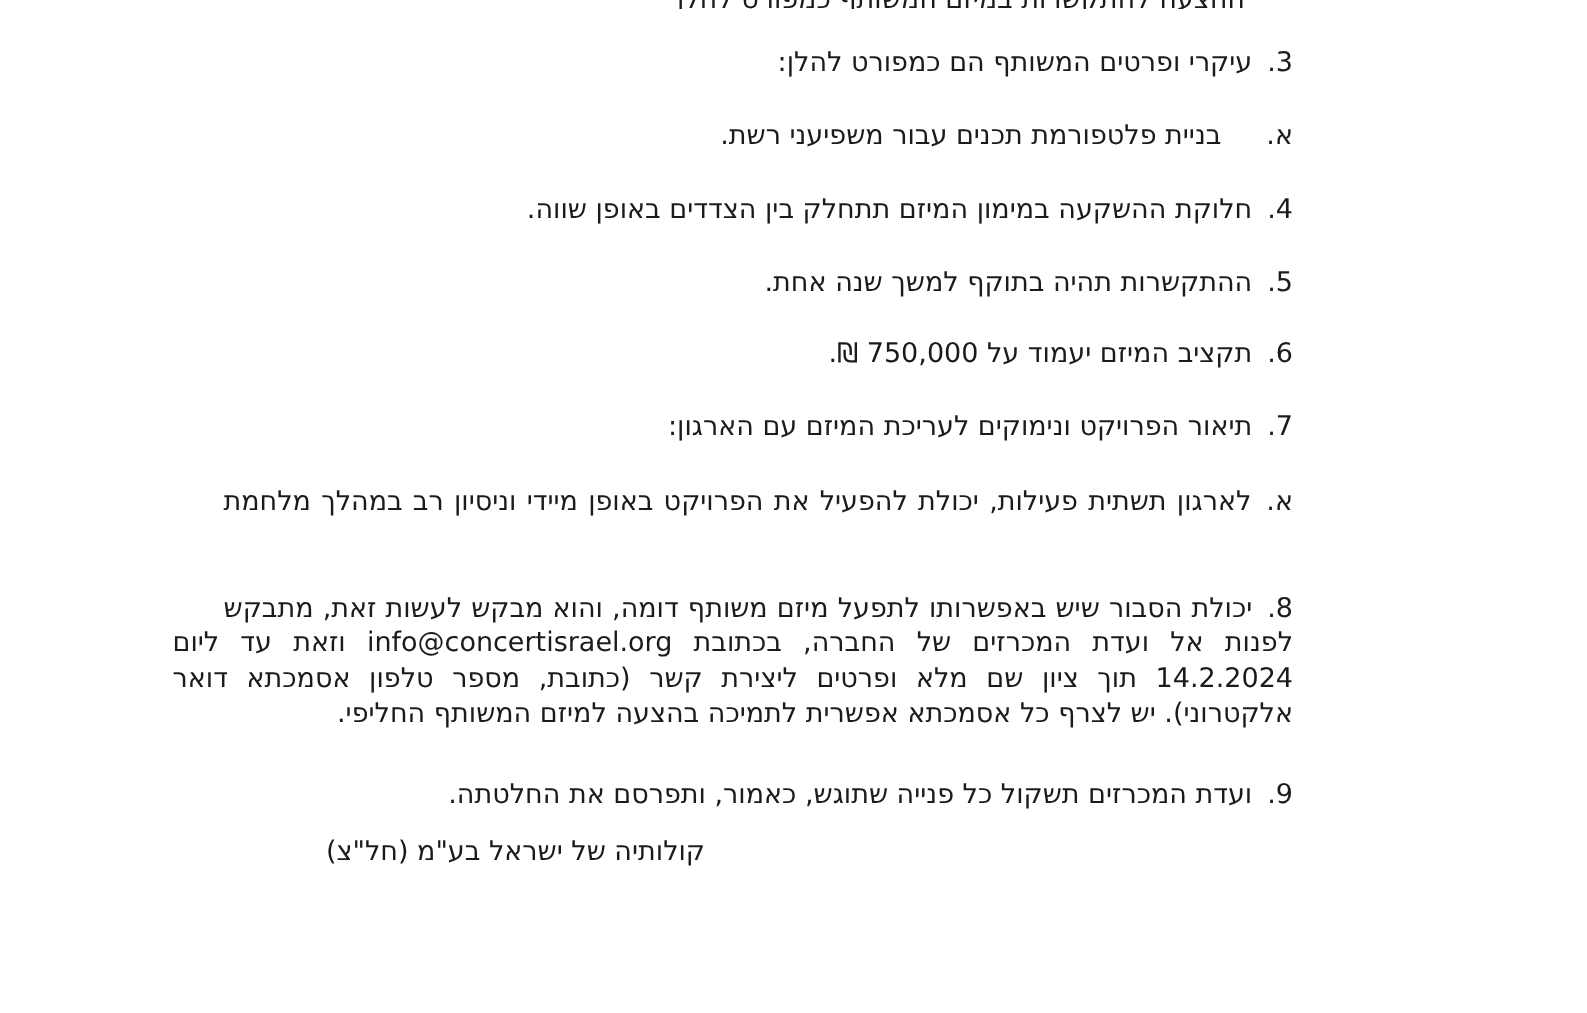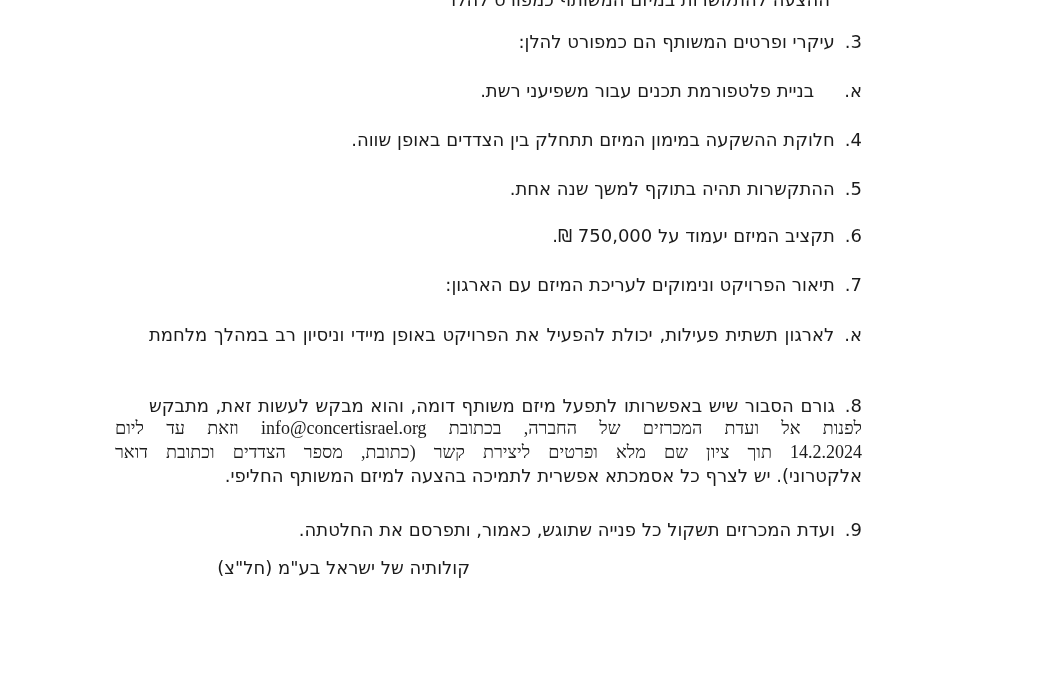--- a/index.html
+++ b/index.html
@@ -13,21 +13,21 @@
     line-height:23.5px;
     color:#1b1b1b;
     overflow:hidden;
   }
   .li{position:absolute;right:196px;display:flex;gap:10px;align-items:baseline;}
   .li .marker{flex:0 0 auto;}
   .wgap{gap:30px;}
   .pline{position:absolute;right:196px;width:747px;}
   .flexline{display:flex;gap:10px;align-items:baseline;}
   .flexline .fill{flex:1 1 auto;text-align:justify;text-align-last:justify;margin-left:34px;}
-  .just{text-align:justify;text-align-last:justify;font-family:Liberation Serif, serif;}
+  .just{text-align:justify;text-align-last:justify;}
   .clip-top{position:absolute;top:0;right:228px;height:6px;overflow:hidden;}
   .clip-top span{display:block;line-height:20px;margin-top:-10px;white-space:nowrap;}
   .signature{position:absolute;top:556px;right:588px;white-space:nowrap;}
 </style>
 </head>
 <body>
 
 <div class="page" dir="rtl">
 
   <div class="clip-top">
@@ -64,27 +64,27 @@
     <span class="txt">תיאור הפרויקט ונימוקים לעריכת המיזם עם הארגון:</span>
   </div>
 
   <div class="pline flexline" style="top:323px">
     <span class="marker">א.</span>
     <span class="fill">לארגון תשתית פעילות, יכולת להפעיל את הפרויקט באופן מיידי וניסיון רב במהלך מלחמת</span>
   </div>
 
   <div class="pline flexline" style="top:394px">
     <span class="marker">8.</span>
-    <span class="fill">גורם הסבור שיש באפשרותו לתפעל מיזם משותף דומה, והוא מבקש לעשות זאת, מתבקש</span>
+    <span class="fill">יכולת הסבור שיש באפשרותו לתפעל מיזם משותף דומה, והוא מבקש לעשות זאת, מתבקש</span>
   </div>
   <div class="pline just" style="top:417px">
     <span>לפנות אל ועדת המכרזים של החברה, בכתובת </span><span>info@concertisrael.org</span><span> וזאת עד ליום</span>
   </div>
   <div class="pline just" style="top:441px">
-    <span>14.2.2024</span><span> תוך ציון שם מלא ופרטים ליצירת קשר (כתובת, מספר הצדדים וכתובת דואר</span>
+    <span>14.2.2024</span><span> תוך ציון שם מלא ופרטים ליצירת קשר (כתובת, מספר טלפון אסמכתא דואר</span>
   </div>
   <div class="pline" style="top:464px">
     <span>אלקטרוני). יש לצרף כל אסמכתא אפשרית לתמיכה בהצעה למיזם המשותף החליפי.</span>
   </div>
 
   <div class="li" style="top:518px">
     <span class="marker">9.</span>
     <span class="txt">ועדת המכרזים תשקול כל פנייה שתוגש, כאמור, ותפרסם את החלטתה.</span>
   </div>
 

